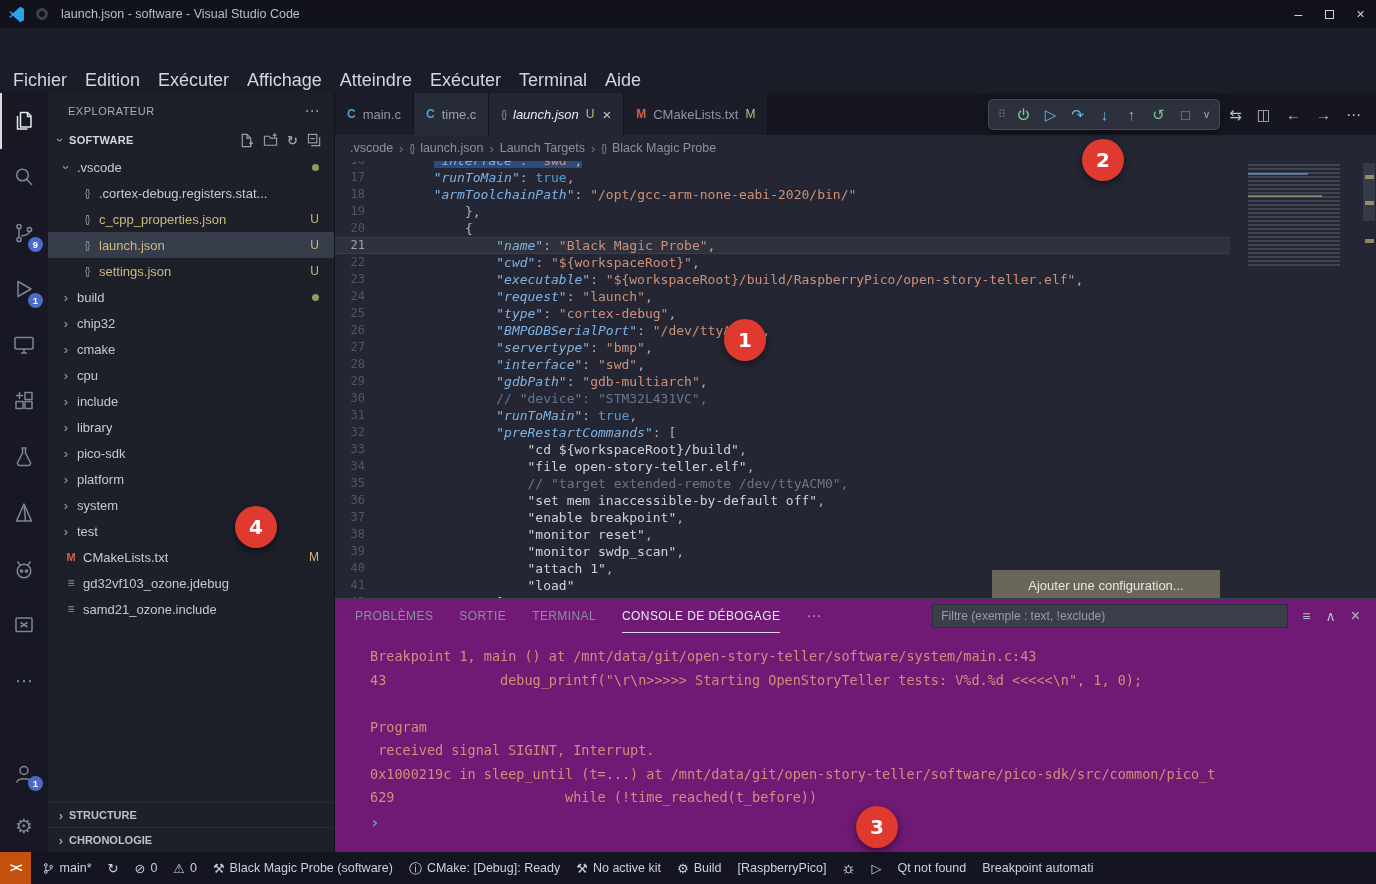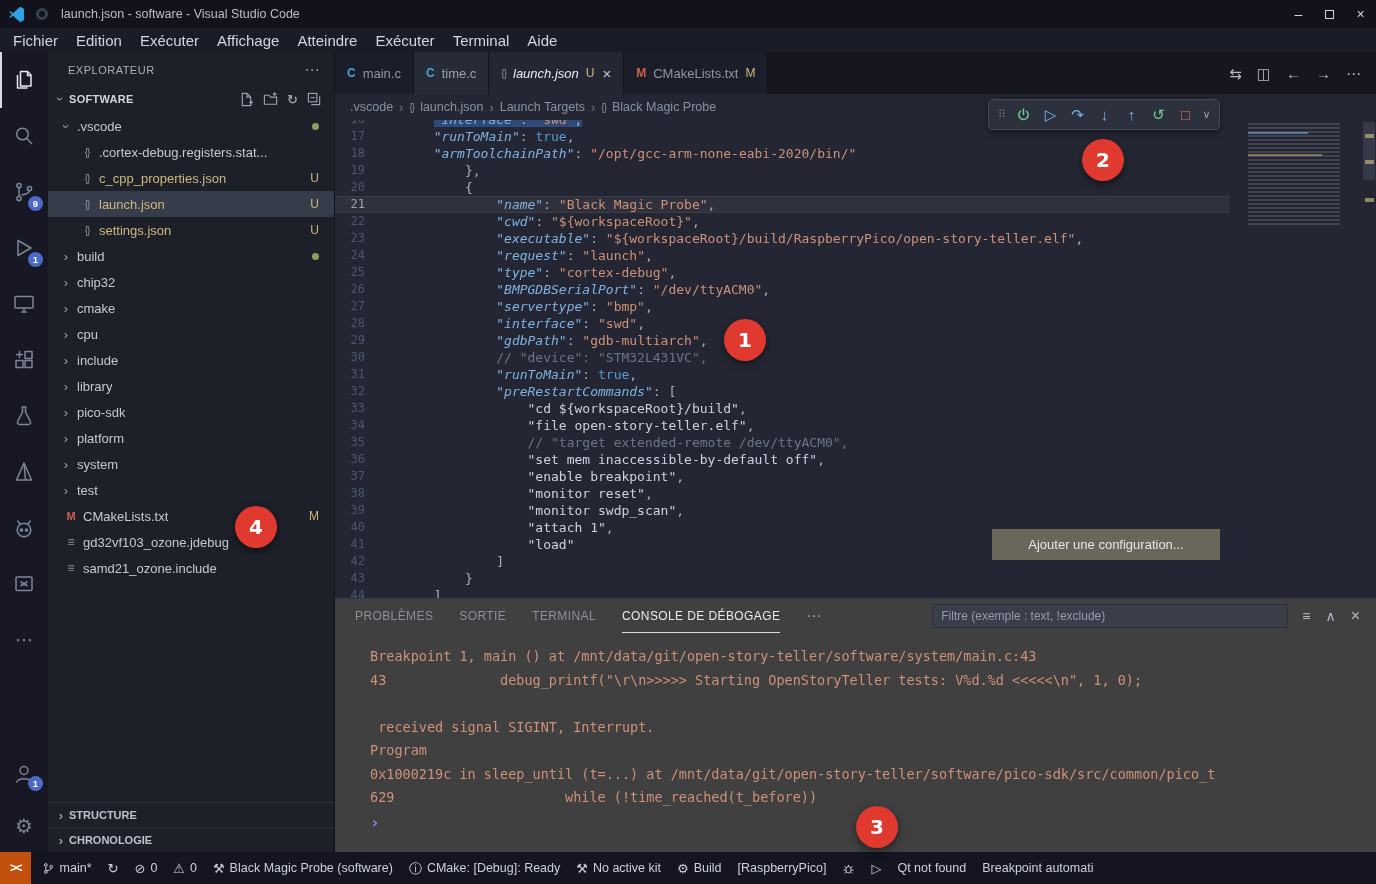--- a/index.html
+++ b/index.html
@@ -11,21 +11,21 @@
   .titlebar{flex:0 0 28px;background:#11121c;display:flex;align-items:center;}
   .vscode-logo{width:17px;height:17px;margin-left:8px;flex:0 0 auto;}
   .title-circle{width:12px;height:12px;border-radius:50%;border:3px solid #3c4150;margin-left:11px;background:#11121c;}
   .window-title{margin-left:13px;font-size:12.5px;color:#b9bfcc;white-space:nowrap;}
   .win-controls{margin-left:auto;display:flex;height:100%;}
   .win-btn{width:31px;height:100%;display:flex;align-items:center;justify-content:center;color:#cfd3dd;font-size:14px;}
   .win-max-box{width:9px;height:9px;border:1.2px solid #cfd3dd;}
 
   
   .menubar{flex:0 0 24px;background:#1a1c27;display:flex;align-items:center;padding-left:4px;}
-  .menu-item{padding:2px 9px;color:#d2d6e0;font-size:15px;white-space:nowrap;}
+  .menu-item{padding:2px 9px;color:#d2d6e0;font-size:18px;white-space:nowrap;margin-top:40px;}
 
   
   .main{flex:1;display:flex;min-height:0;}
 
   
   .activitybar{flex:0 0 48px;background:#171824;display:flex;flex-direction:column;}
   .act-item{height:56px;position:relative;display:flex;align-items:center;justify-content:center;color:#7e8596;}
   .act-item.active{color:#e6e9f1;box-shadow:inset 2px 0 0 #d7dae2;}
   .act-item svg{width:24px;height:24px;}
   .act-item svg path,.act-item svg rect,.act-item svg circle{fill:none;stroke:currentColor;stroke-width:1.5;stroke-linejoin:round;}
@@ -114,21 +114,21 @@
   .dt-btn{width:27px;height:27px;display:flex;align-items:center;justify-content:center;font-size:15px;line-height:1;}
   .dt-handle{color:#6a7183;font-size:11px;width:16px;}
   .dt-green{color:#74c991;}
   .dt-blue{color:#6fb4e8;}
   .dt-red{color:#e9695e;}
   .dt-dim{color:#9aa1b2;font-size:11px;width:15px;}
   .dt-btn svg{width:15px;height:15px;}
   .dt-btn svg path{fill:none;stroke:currentColor;stroke-width:1.6;stroke-linecap:round;}
 
   
-  .panel{flex:0 0 254px;background:#404040;border-top:1px solid #3a3f4c;display:flex;flex-direction:column;position:relative;min-width:0;}
+  .panel{flex:0 0 254px;background:#701a75;border-top:1px solid #3a3f4c;display:flex;flex-direction:column;position:relative;min-width:0;}
   .panel-header{flex:0 0 34px;display:flex;align-items:center;padding:0 12px 0 20px;}
   .panel-tab{font-size:12px;letter-spacing:.4px;color:#8a90a0;margin-right:26px;height:100%;display:flex;align-items:center;
       border-bottom:1px solid transparent;white-space:nowrap;}
   .panel-tab.active{color:#e6e9f1;border-bottom-color:#d7dae2;}
   .panel-more{color:#9aa1b2;margin-right:10px;font-size:15px;}
   .panel-filter{margin-left:auto;width:356px;height:24px;background:#3a3e49;border:1px solid #2c2f38;color:#c9ced9;
       font-size:12px;padding:0 8px;font-family:"Liberation Sans","DejaVu Sans",sans-serif;}
   .panel-filter::placeholder{color:#959cab;}
   .panel-icons{display:flex;gap:15px;align-items:center;padding:0 4px 0 14px;color:#b6bcc8;font-size:14px;}
   .panel-icons .big{font-size:16px;}
@@ -500,22 +500,22 @@
             <span>≡</span>
             <span>∧</span>
             <span class="big">×</span>
           </div>
         </div>
         <div class="console">
           <div id="console-lines">
               <div class="console-line">Breakpoint 1, main () at /mnt/data/git/open-story-teller/software/system/main.c:43</div>
               <div class="console-line">43              debug_printf("\r\n&gt;&gt;&gt;&gt;&gt; Starting OpenStoryTeller tests: V%d.%d &lt;&lt;&lt;&lt;&lt;\n", 1, 0);</div>
               <div class="console-line">&nbsp;</div>
+              <div class="console-line">Program</div>
               <div class="console-line"> received signal SIGINT, Interrupt.</div>
-              <div class="console-line">Program</div>
               <div class="console-line">0x1000219c in sleep_until (t=...) at /mnt/data/git/open-story-teller/software/pico-sdk/src/common/pico_t</div>
               <div class="console-line">629                     while (!time_reached(t_before))</div>
             </div>
           <div class="console-prompt">›</div>
         </div>
       </div>
     </div>
   </div>
 
   <div class="statusbar" id="status-items">

